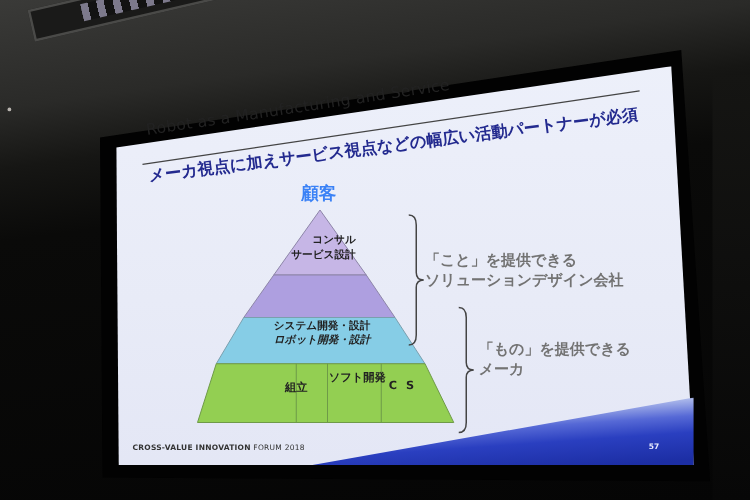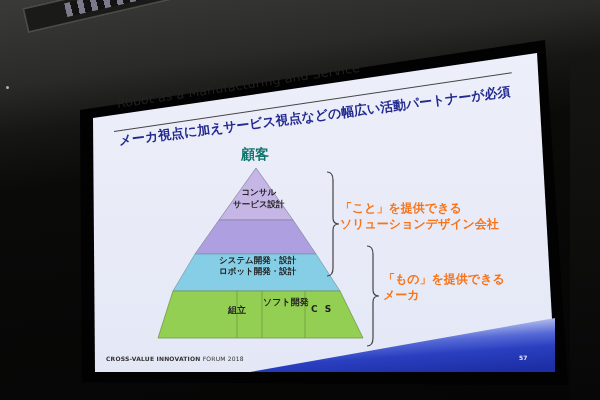--- a/index.html
+++ b/index.html
@@ -47,32 +47,32 @@
     position:absolute; left:114px; top:131px; width:402px; height:1px; background:#444;
     transform:rotate(-8.4deg); transform-origin:left center;
   }
   .subtitle {
     position:absolute; left:120px; top:132px;
     font-size:13px; font-weight:bold; color:#232a8f; white-space:nowrap;
     transform:rotate(-7.2deg); transform-origin:left bottom;
   }
   .pyr-top-label {
     position:absolute; left:241px; top:146px;
-    font-size:14px; font-weight:bold; color:#0f766e;
+    font-size:14px; font-weight:bold; color:#3b82f6;
   }
   .pyramid {
     position:absolute; left:153px; top:160px; width:215px; height:185px;
   }
   .pyramid svg { position:absolute; left:0; top:0; }
   .lbl {
-    position:absolute; color:#222; font-weight:bold; white-space:nowrap; text-align:center;
+    position:absolute; color:#222; font-weight:bold; white-space:nowrap; text-align:right;
   }
   .brace { position:absolute; }
   .side-text {
-    position:absolute; color:#f97316; font-size:12px; font-weight:bold; line-height:16px; white-space:nowrap;
+    position:absolute; color:#737373; font-size:12px; font-weight:bold; line-height:16px; white-space:nowrap;
   }
   .footer-brand {
     position:absolute; left:106px; top:355px; font-size:6px; color:#333; letter-spacing:.2px;
   }
   .footer-brand b { font-weight:bold; }
   .footer-page {
     position:absolute; left:519px; top:354px; font-size:6px; font-weight:bold; color:#e8ebff;
   }
   .right-wall {
     position:absolute; left:570px; top:60px; width:30px; height:340px;
@@ -110,21 +110,21 @@
     <line x1="84" y1="131" x2="84" y2="178" stroke="#6e9a48" stroke-width="0.8"></line>
     <line x1="109" y1="131" x2="109" y2="178" stroke="#6e9a48" stroke-width="0.8"></line>
     <line x1="152" y1="131" x2="152" y2="178" stroke="#6e9a48" stroke-width="0.8"></line>
   </svg>
 
   <div class="lbl" style="left:80px;top:26px;font-size:8.5px;line-height:12px;">
     <div>コンサル</div>
     <div>サービス設計</div>
   </div>
   <div class="lbl" style="left:66px;top:71px;font-size:8.5px;margin-top:24px;">システム開発・設計</div>
-  <div class="lbl" style="left:66px;top:106px;font-size:8.5px;">ロボット開発・設計</div>
+  <div class="lbl" style="left:66px;top:106px;font-size:8.5px;font-style:italic;">ロボット開発・設計</div>
 
   <div class="lbl" style="left:75px;top:144px;font-size:9px;">組立</div>
   <div class="lbl" style="left:110px;top:136px;font-size:9px;">ソフト開発</div>
   <div class="lbl" style="left:158px;top:144px;font-size:9px;letter-spacing:2px;">C S</div>
 </div>
 
 <svg class="brace" style="left:325px;top:170px" width="16" height="108">
   <path d="M2 2 Q8 2 8 10 L8 48 Q8 54 14 54 Q8 54 8 60 L8 98 Q8 106 2 106" fill="none" stroke="#444" stroke-width="1.2"></path>
 </svg>
 <svg class="brace" style="left:365px;top:244px" width="16" height="104">

